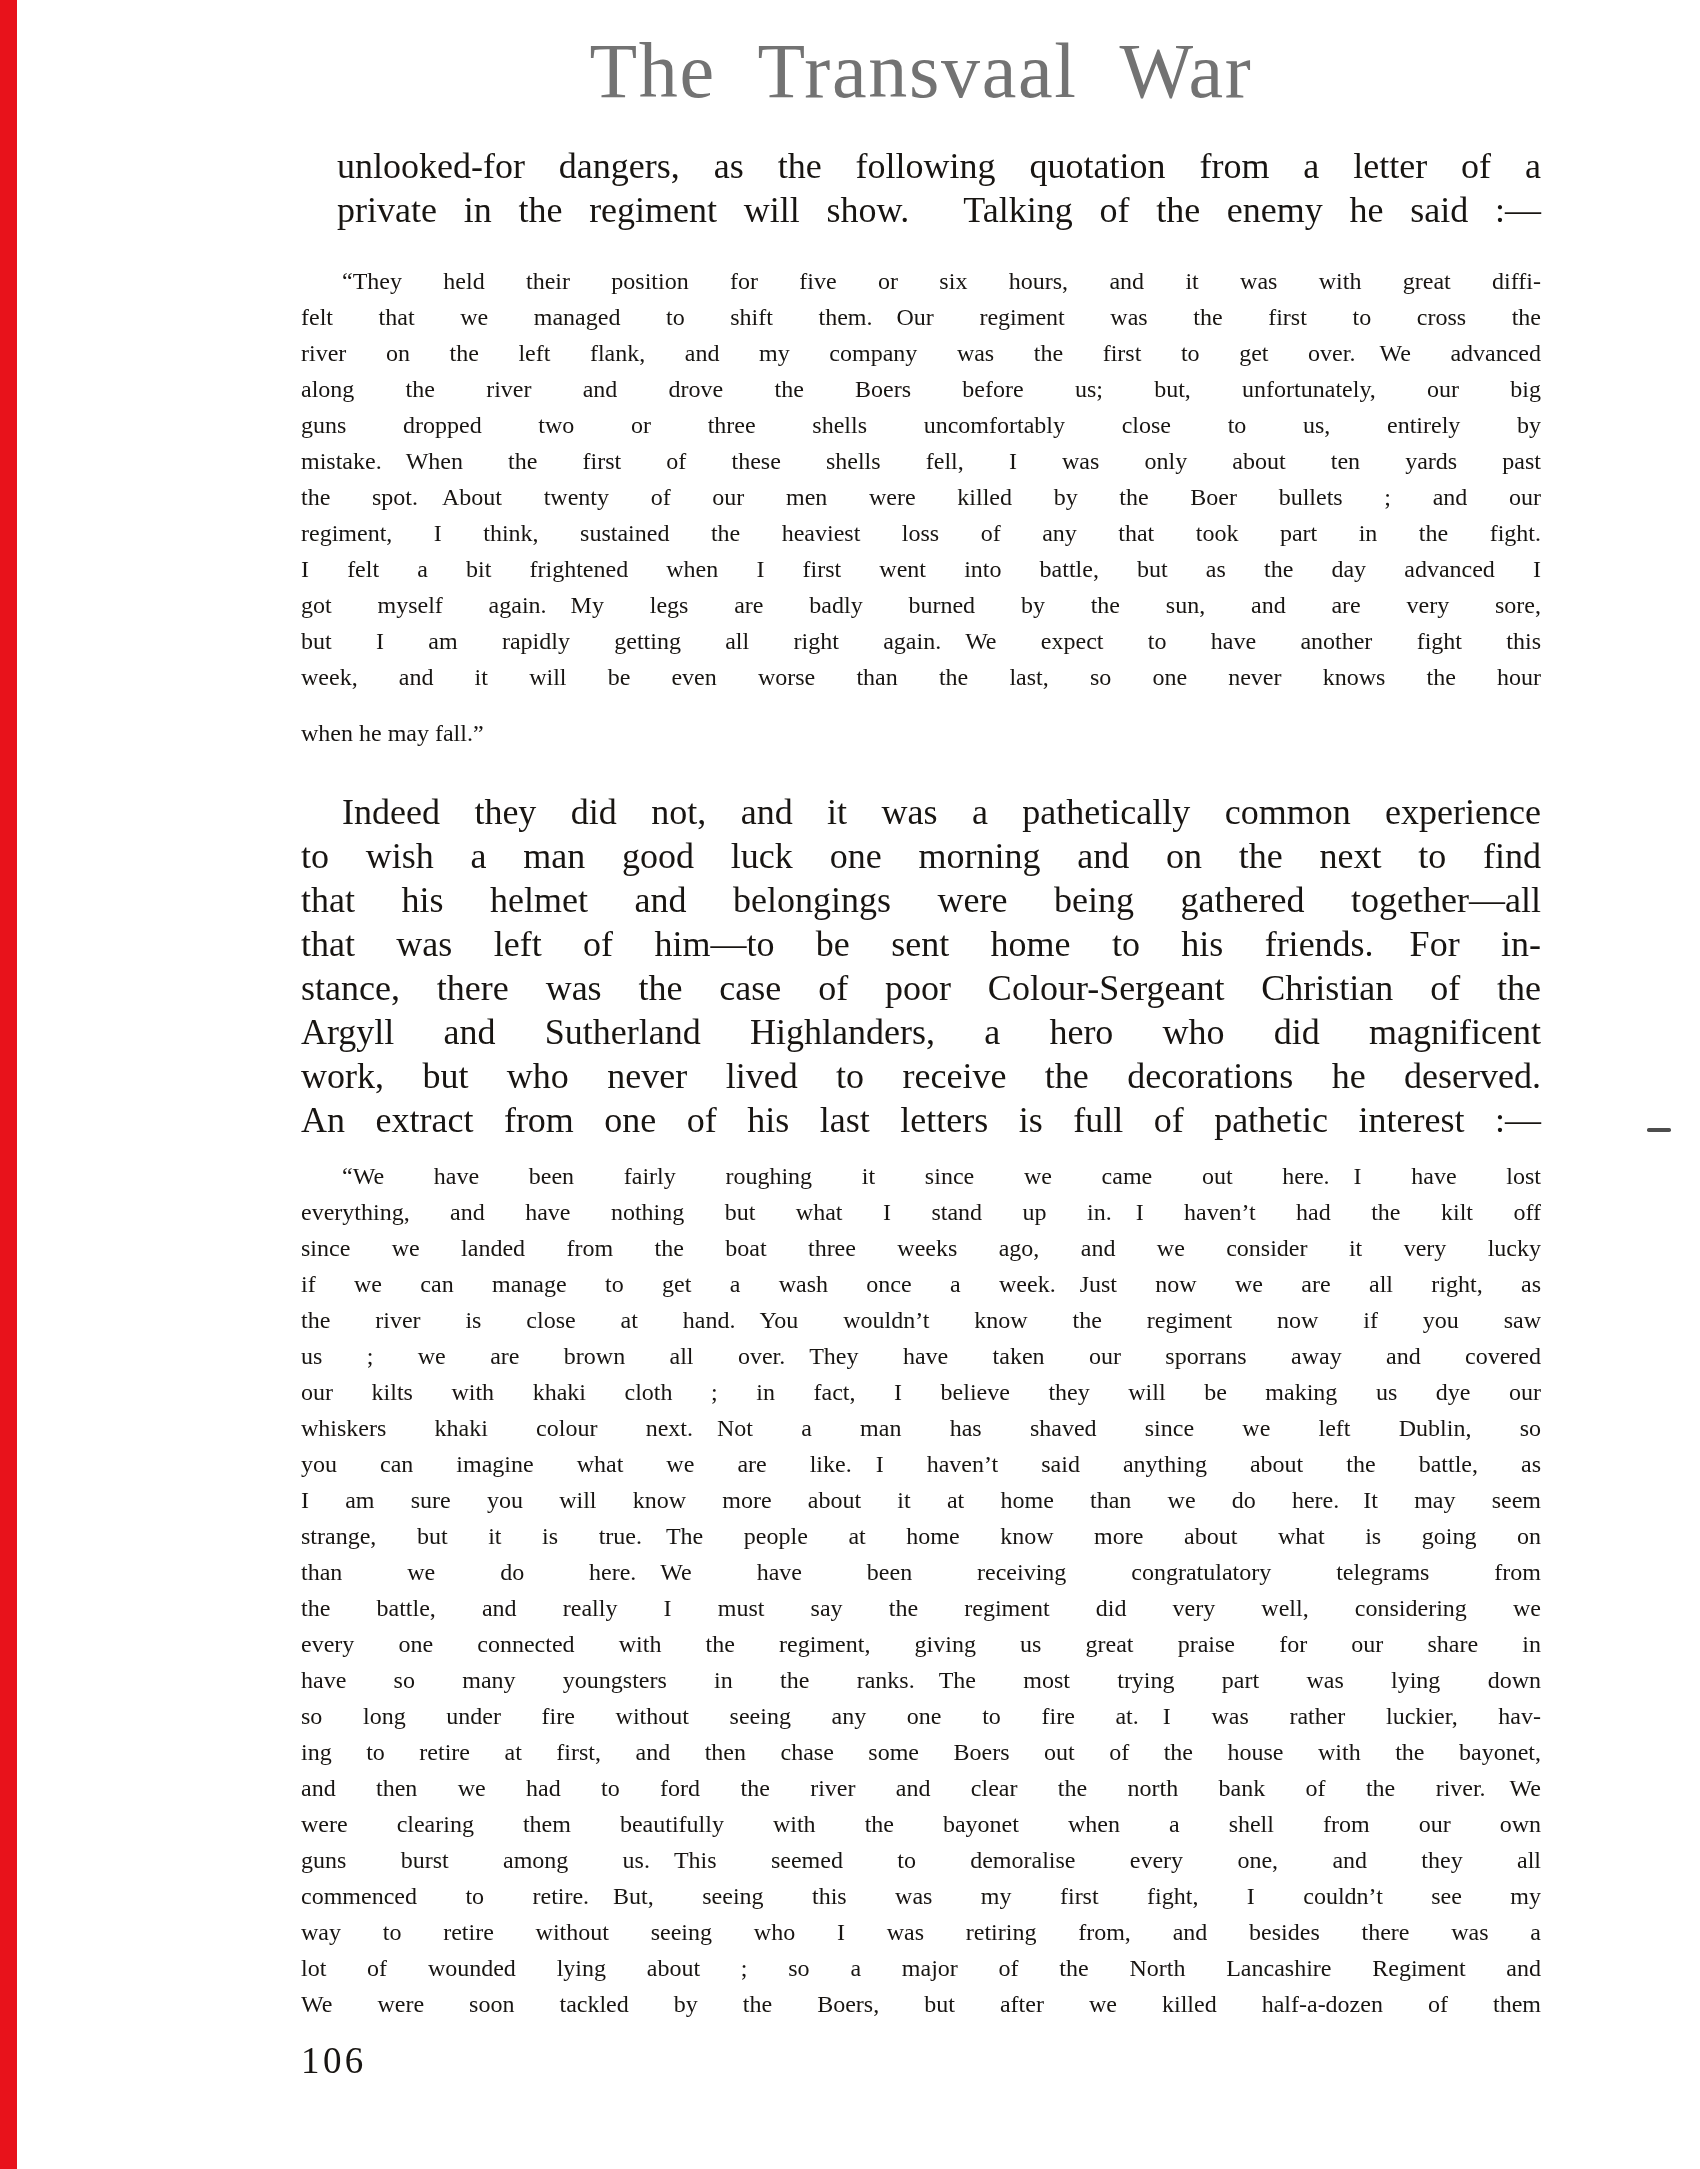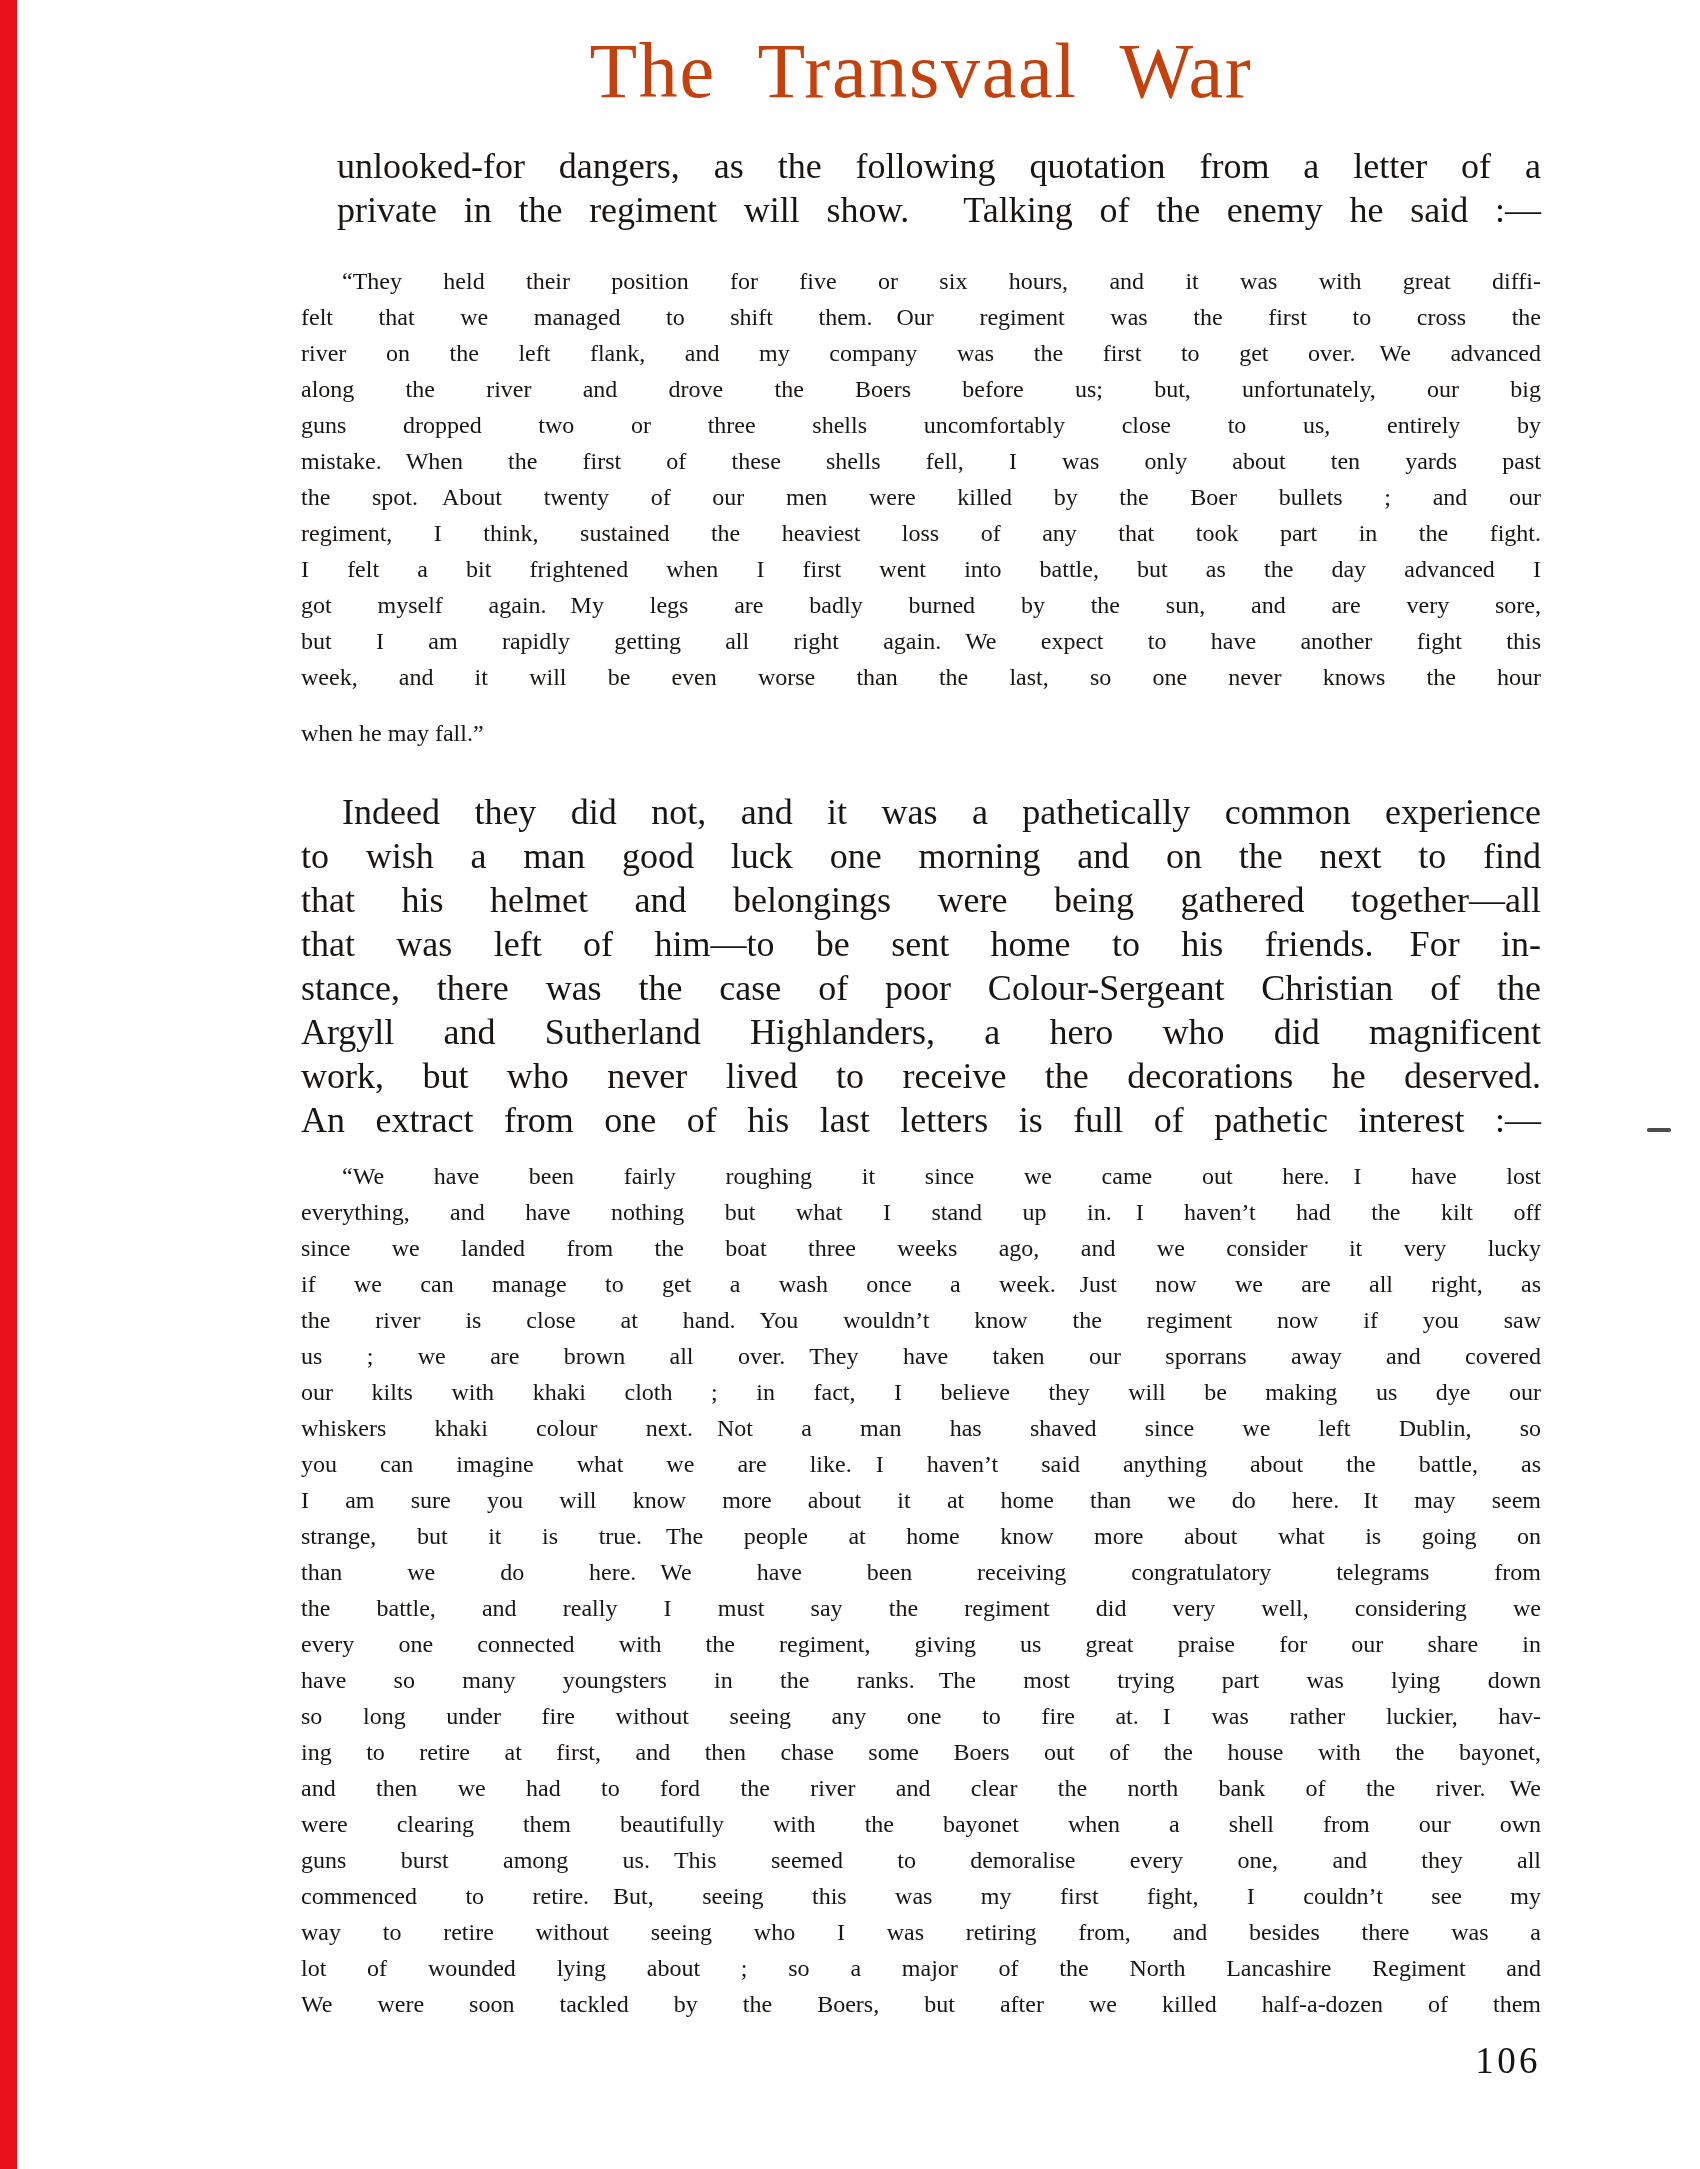--- a/index.html
+++ b/index.html
@@ -15,38 +15,38 @@
     position:absolute;left:0;top:0;width:17px;height:2170px;
   }
   .text-col{
     position:absolute;left:301px;top:0;width:1240px;
   }
   .page-title{
     margin:32px 0 0 0;
     font-size:78px;line-height:1;font-weight:normal;
     text-align:center;
     word-spacing:22px;letter-spacing:1.7px;
-    color:#c2410c;
+    color:#737373;
   }
   .para{text-rendering:optimizeLegibility;}
   .para.body{font-size:36px;line-height:44px;}
   .para.quote{font-size:24px;line-height:36px;}
   .m-para1{margin-top:34px;margin-left:36px;}
   .m-quote1{margin-top:30.5px;}
   .m-para2{margin-top:39px;}
   .m-quote2{margin-top:16px;}
   .line{
     text-align:justify;
     text-align-last:justify;
   }
   .line.last{text-align-last:left;margin-top:20px;}
   .line.indent{text-indent:41px;}
   .footer{
     margin-top:18.6px;
-    text-align:right;
+    text-align:left;
     font-size:37px;line-height:41px;
     letter-spacing:3.4px;
     font-variant-numeric:oldstyle-nums;
   }
   .margin-tick{
     position:absolute;left:1647px;top:1128px;
     width:24px;height:4.2px;background:#4d4d4d;border-radius:1.7px;
   }
 </style>
 </head>

